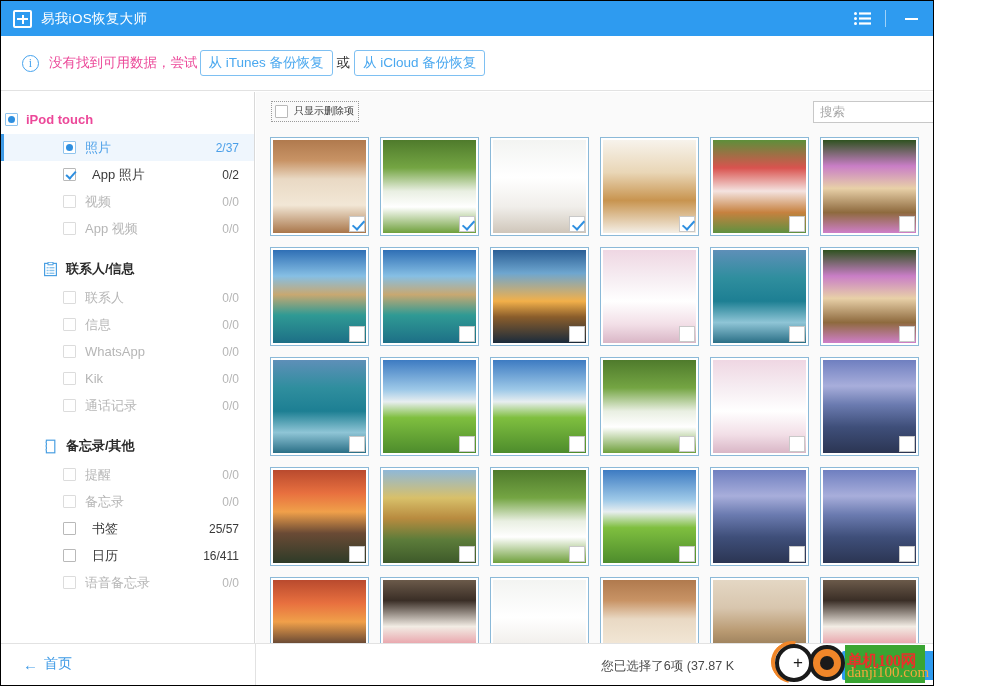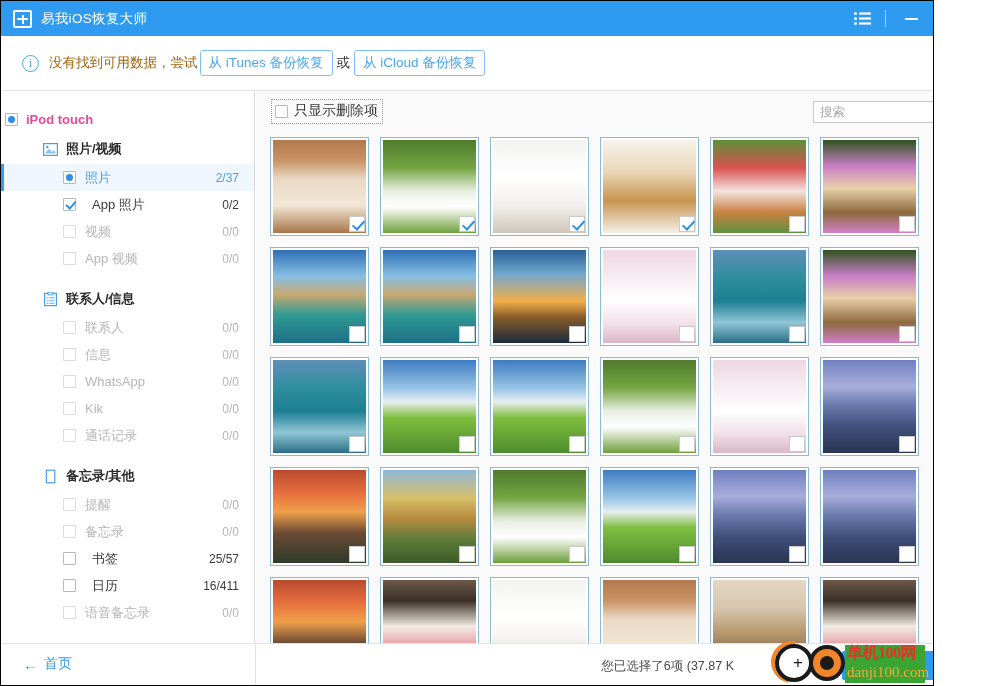--- a/index.html
+++ b/index.html
@@ -81,21 +81,21 @@
     padding-left: 21px;
     border-bottom: 1px solid #e2e2e2;
   }
   .info-ico {
     width: 17px; height: 17px; border-radius: 50%;
     border: 1.4px solid #46a3ee; color: #46a3ee;
     font-size: 12px; line-height: 14px; text-align: center;
     font-family: "Liberation Serif", serif;
     margin-right: 10px; flex: none;
   }
-  .banner-text { font-size: 13.5px; color: #a16207; }
+  .banner-text { font-size: 13.5px; color: #ec4899; }
   .link-btn {
     display: inline-block;
     border: 1px solid #7ec0f2;
     border-radius: 3px;
     color: #4aa8ef;
     font-size: 13.5px;
     padding: 5px 8px 6px;
     margin: 0 2px;
     background: #fff;
     line-height: 1;
@@ -180,21 +180,21 @@
     display: flex; align-items: center;
     background: #fafafa;
   }
   .showdel {
     display: flex; align-items: center;
     margin-left: 15px;
     border: 1px dotted #9a9a9a;
     padding: 2px 4px 3px 3px;
   }
   .showdel .cb { width: 13px; height: 13px; }
-  .showdel .txt { margin-left: 6px; font-size: 14px; color: #3a3a3a; }
+  .showdel .txt { margin-left: 6px; font-size: 10px; color: #3a3a3a; }
   .search-wrap { margin-left: auto; margin-right: 12px; }
   .search-input {
     width: 161px; height: 22px;
     border: 1px solid #c8c8c8;
     background: #fff;
     font-size: 12.5px;
     color: #333;
     padding: 0 6px;
     font-family: "Liberation Sans", "DejaVu Sans", sans-serif;
   }
@@ -320,21 +320,21 @@
     position: absolute; left: 53px; top: 15px;
     width: 14px; height: 14px; border-radius: 50%;
     background: #1a1a1a;
   }
   .wm-box {
     position: absolute; left: 78px; top: 4px;
     width: 80px; height: 38px;
     background: #3aa532;
   }
   .wm-cn {
-    position: absolute; left: 80px; top: 2px;
+    position: absolute; left: 80px; top: 10px;
     color: #e8312a; font-size: 16px; letter-spacing: -.5px;
     font-family: "Liberation Serif", serif; font-weight: bold;
   }
   .wm-url {
     position: absolute; left: 80px; top: 23px;
     color: #f2a83c; font-size: 15px;
     font-family: "Liberation Serif", serif;
   }
 </style>
 </head>
@@ -380,30 +380,20 @@
   </div>
 
   <div class="sidebar">
     <div class="spacer"></div>
 
     <div class="row row-device">
       <span class="cb filled round"></span>
       <span class="label">iPod touch</span>
     </div>
 
-    <div class="row row-group">
-      <span class="gico">
-        <svg width="15" height="15" viewBox="0 0 15 15">
-          <rect x="0.6" y="1.6" width="13.8" height="11.8" fill="#fff" stroke="#4a9fe2" stroke-width="1.2"></rect>
-          <circle cx="4.3" cy="5" r="1.2" fill="#4a9fe2"></circle>
-          <path d="M2 11.5 L6 6.6 L9 10 L11 8 L13 11.5 Z" fill="#8cc4ec"></path>
-        </svg>
-      </span>
-      <span class="label">照片/视频</span>
-    </div>
 
     <div class="row row-item sel">
       <span class="cb filled round"></span>
       <span class="label">照片</span>
       <span class="count">2/37</span>
     </div>
     <div class="row row-item normal">
       <span class="cb checked"></span>
       <span class="label">App 照片</span>
       <span class="count">0/2</span>

